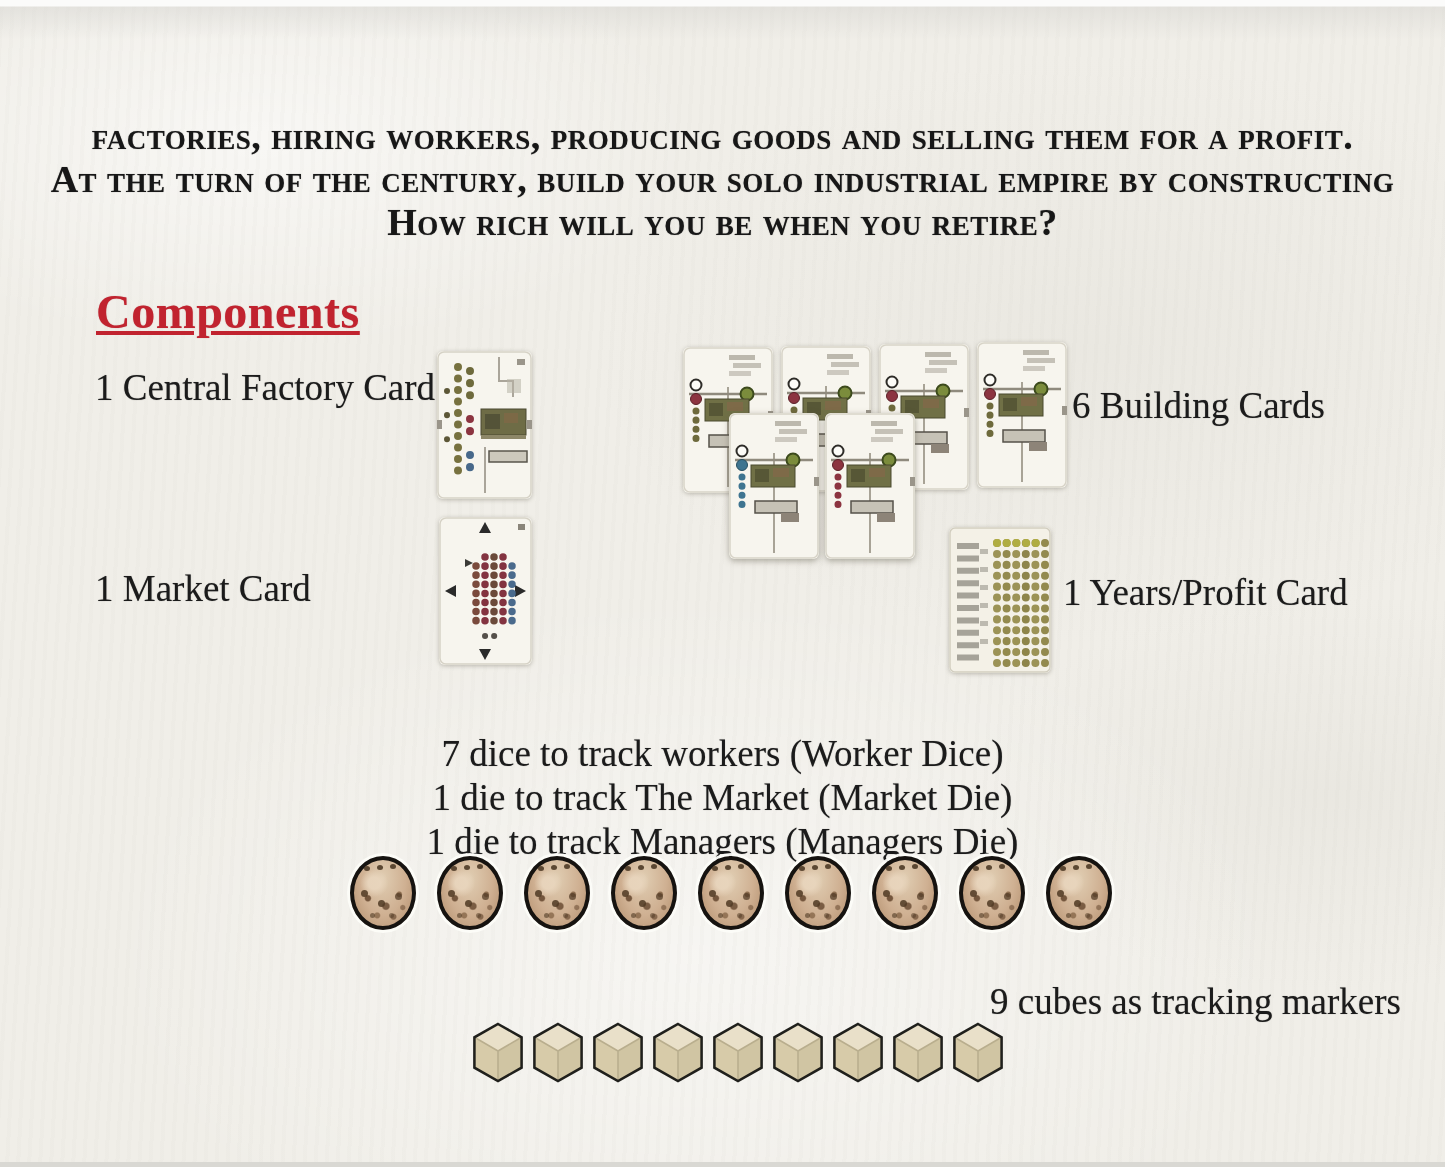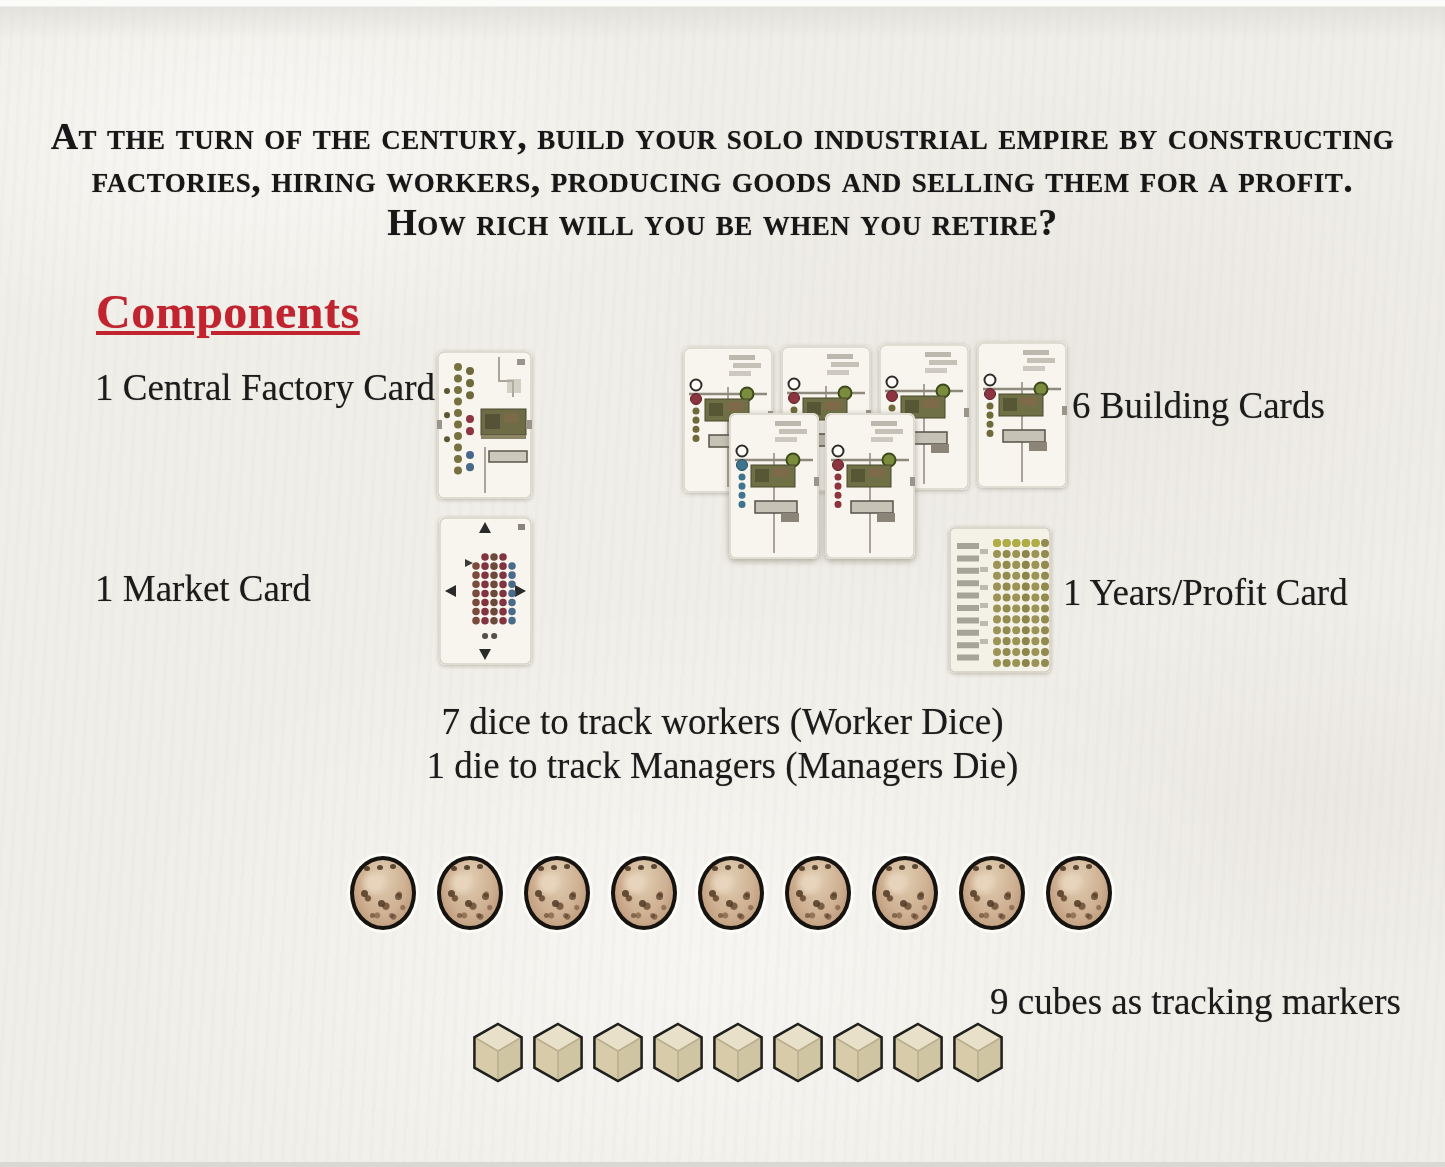--- a/index.html
+++ b/index.html
@@ -28,21 +28,21 @@
     position:absolute; left:96px; top:284px; margin:0;
     font-size:48px; font-weight:700; letter-spacing:.5px;
     text-shadow:0 0 1px rgba(150,20,30,.4);
   }
   .label { position:absolute; font-size:37px; white-space:nowrap; color:#1b1b1b; text-shadow:0 0 1px rgba(10,10,10,.4); }
   .lbl-central { left:95px;  top:366px; }
   .lbl-building{ left:1072px;top:384px; }
   .lbl-market  { left:95px;  top:567px; }
   .lbl-years   { left:1063px;top:571px; }
   .dice-text {
-    position:absolute; top:700px; left:0; width:100%; text-align:center;
+    position:absolute; top:732px; left:0; width:100%; text-align:center;
     font-size:37px; line-height:44px; color:#1b1b1b; text-shadow:0 0 1px rgba(10,10,10,.4);
   }
   .cubes-label {
     position:absolute; top:980px; left:0; width:100%; text-align:right; padding-right:44px; box-sizing:border-box;
     font-size:37px; color:#1b1b1b; text-shadow:0 0 1px rgba(10,10,10,.4);
   }
 
   
   .card { position:absolute; border-radius:6px; box-shadow:0 1px 4px rgba(110,105,90,.4); background:#f7f5ee; }
   .card svg { display:block; width:100%; height:100%; }
@@ -89,22 +89,22 @@
   
   .cubes-row { position:absolute; top:1021px; left:50%; transform:translateX(-50%); margin-left:15px; display:flex; gap:3px; }
   .cube { width:57px; height:63px; }
 </style>
 </head>
 <body>
 
 <div class="page">
 
   <div class="intro">
+    <div>factories, hiring workers, producing goods and selling them for a profit.</div>
     <div>At the turn of the century, build your solo industrial empire by constructing</div>
-    <div>factories, hiring workers, producing goods and selling them for a profit.</div>
     <div>How rich will you be when you retire?</div>
   </div>
 
   <h1 class="components-heading" style="color: rgb(193, 35, 47); text-decoration: underline;">Components</h1>
 
   <div class="label lbl-central">1 Central Factory Card</div>
   <div class="label lbl-building">6 Building Cards</div>
   <div class="label lbl-market">1 Market Card</div>
   <div class="label lbl-years">1 Years/Profit Card</div>
 
@@ -287,20 +287,21 @@
         <line x1="76.8" y1="16" x2="76.8" y2="138" stroke="#8e854a" stroke-dasharray="0.1 10.8"></line>
         <line x1="86.4" y1="16" x2="86.4" y2="138" stroke="#9c9356" stroke-dasharray="0.1 10.8"></line>
         <line x1="96" y1="16" x2="96" y2="138" stroke="#938a4e" stroke-dasharray="0.1 10.8"></line>
       </g>
       <line x1="48" y1="16" x2="96" y2="16" stroke="#b0ad42" stroke-linecap="round" stroke-dasharray="0.1 9.6" stroke-width="8"></line>
     </svg>
   </div>
 
   <div class="dice-text">
     <div>7 dice to track workers (Worker Dice)</div>
+    <div>1 die to track The Market (Market Die)</div>
     <div>1 die to track Managers (Managers Die)</div>
   </div>
 
   <div class="dice-row">
     <div class="die"></div>
   <div class="die"></div>
       <div class="die"></div>
       <div class="die"></div>
       <div class="die"></div>
       <div class="die"></div>

